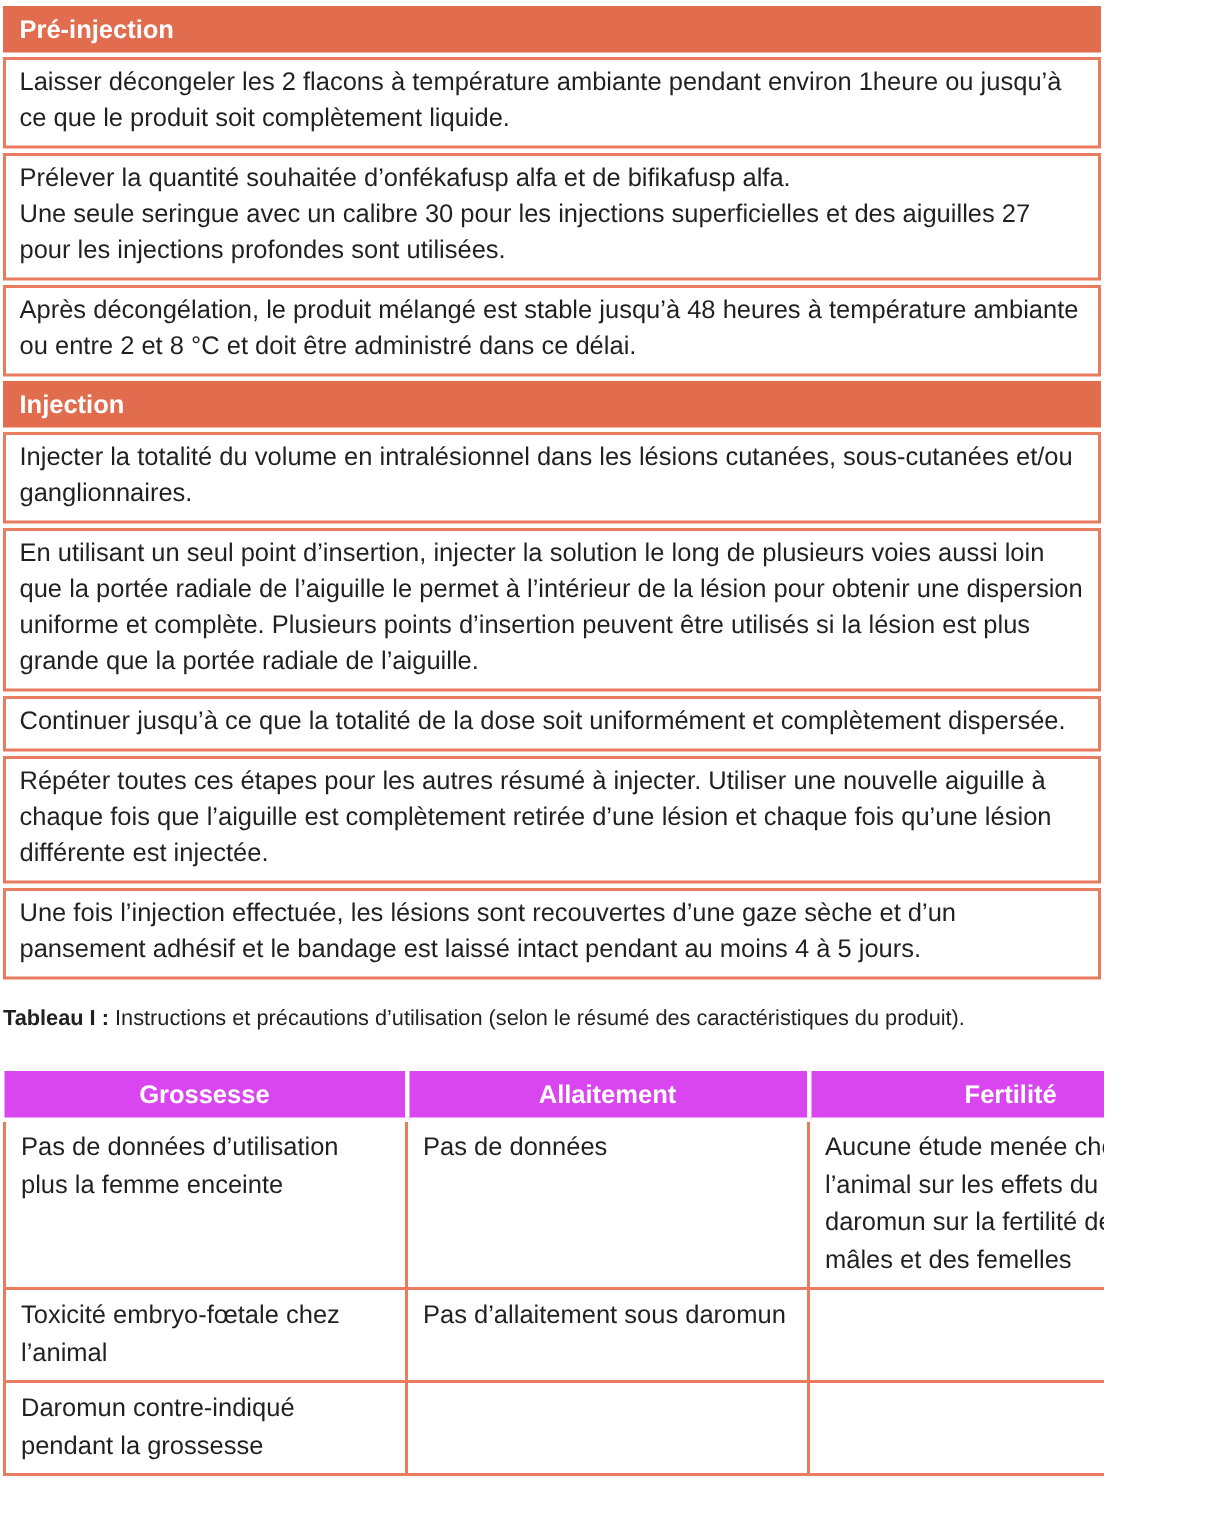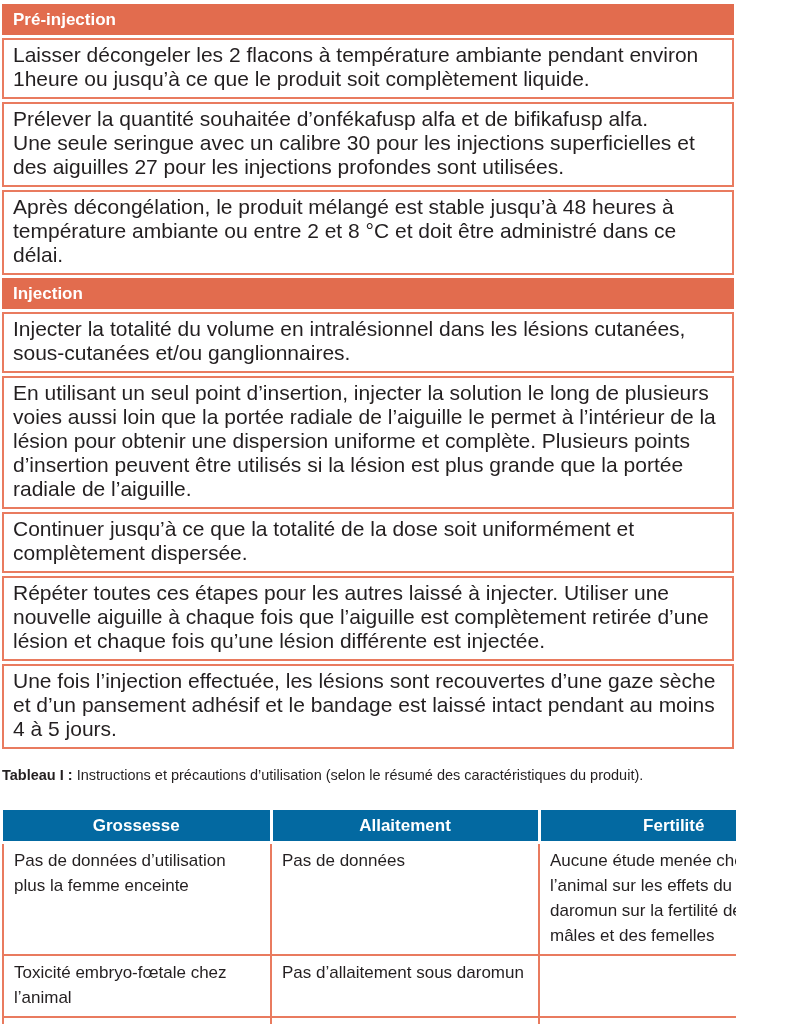--- a/index.html
+++ b/index.html
@@ -27,40 +27,40 @@
     margin-top: 3px;
   }
   .band.first { margin-top: 0; }
   .rowbox {
     border: 2px solid #e97b5f;
     background: #ffffff;
     margin-top: 3px;
     padding: 3px 9px 6px 9px;
   }
   .rowtext {
-    font-size: 21px;
+    font-size: 17px;
     line-height: 24px;
     white-space: pre-line;
   }
   
   .caption {
     margin: 17px 0 0 0;
     font-size: 14.5px;
     line-height: 19px;
   }
   .cap-label { font-weight: 700; }
   
   table.t2 {
     width: 806px;
     margin-top: 25px;
     border-collapse: collapse;
     table-layout: fixed;
   }
   table.t2 th {
-    background: #0369a1;
+    background: #d946ef;
     color: #ffffff;
     font-weight: 700;
     font-size: 17px;
     line-height: 24px;
     padding: 4px 6px 3px 6px;
     text-align: center;
   }
   table.t2 th + th { border-left: 3px solid #ffffff; }
   table.t2 thead th { border-bottom: 3px solid #ffffff; }
   table.t2 td {
@@ -98,21 +98,21 @@
     <div class="rowbox">
       <div class="rowtext">Injecter la totalité du volume en intralésionnel dans les lésions cutanées, sous-cutanées et/ou ganglionnaires.</div>
     </div>
     <div class="rowbox">
       <div class="rowtext">En utilisant un seul point d’insertion, injecter la solution le long de plusieurs voies aussi loin que la portée radiale de l’aiguille le permet à l’intérieur de la lésion pour obtenir une dispersion uniforme et complète. Plusieurs points d’insertion peuvent être utilisés si la lésion est plus grande que la portée radiale de l’aiguille.</div>
     </div>
     <div class="rowbox">
       <div class="rowtext">Continuer jusqu’à ce que la totalité de la dose soit uniformément et complètement dispersée.</div>
     </div>
     <div class="rowbox">
-      <div class="rowtext">Répéter toutes ces étapes pour les autres laissé à injecter. Utiliser une nouvelle aiguille à chaque fois que l’aiguille est complètement retirée d’une lésion et chaque fois qu’une lésion différente est injectée.</div>
+      <div class="rowtext">Répéter toutes ces étapes pour les autres résumé à injecter. Utiliser une nouvelle aiguille à chaque fois que l’aiguille est complètement retirée d’une lésion et chaque fois qu’une lésion différente est injectée.</div>
     </div>
     <div class="rowbox">
       <div class="rowtext">Une fois l’injection effectuée, les lésions sont recouvertes d’une gaze sèche et d’un pansement adhésif et le bandage est laissé intact pendant au moins 4 à 5 jours.</div>
     </div>
   </section>
 
   <p class="caption"><span class="cap-label">Tableau I :</span> <span>Instructions et précautions d’utilisation (selon le résumé des caractéristiques du produit).</span></p>
 
   <table class="t2">
     <thead>

